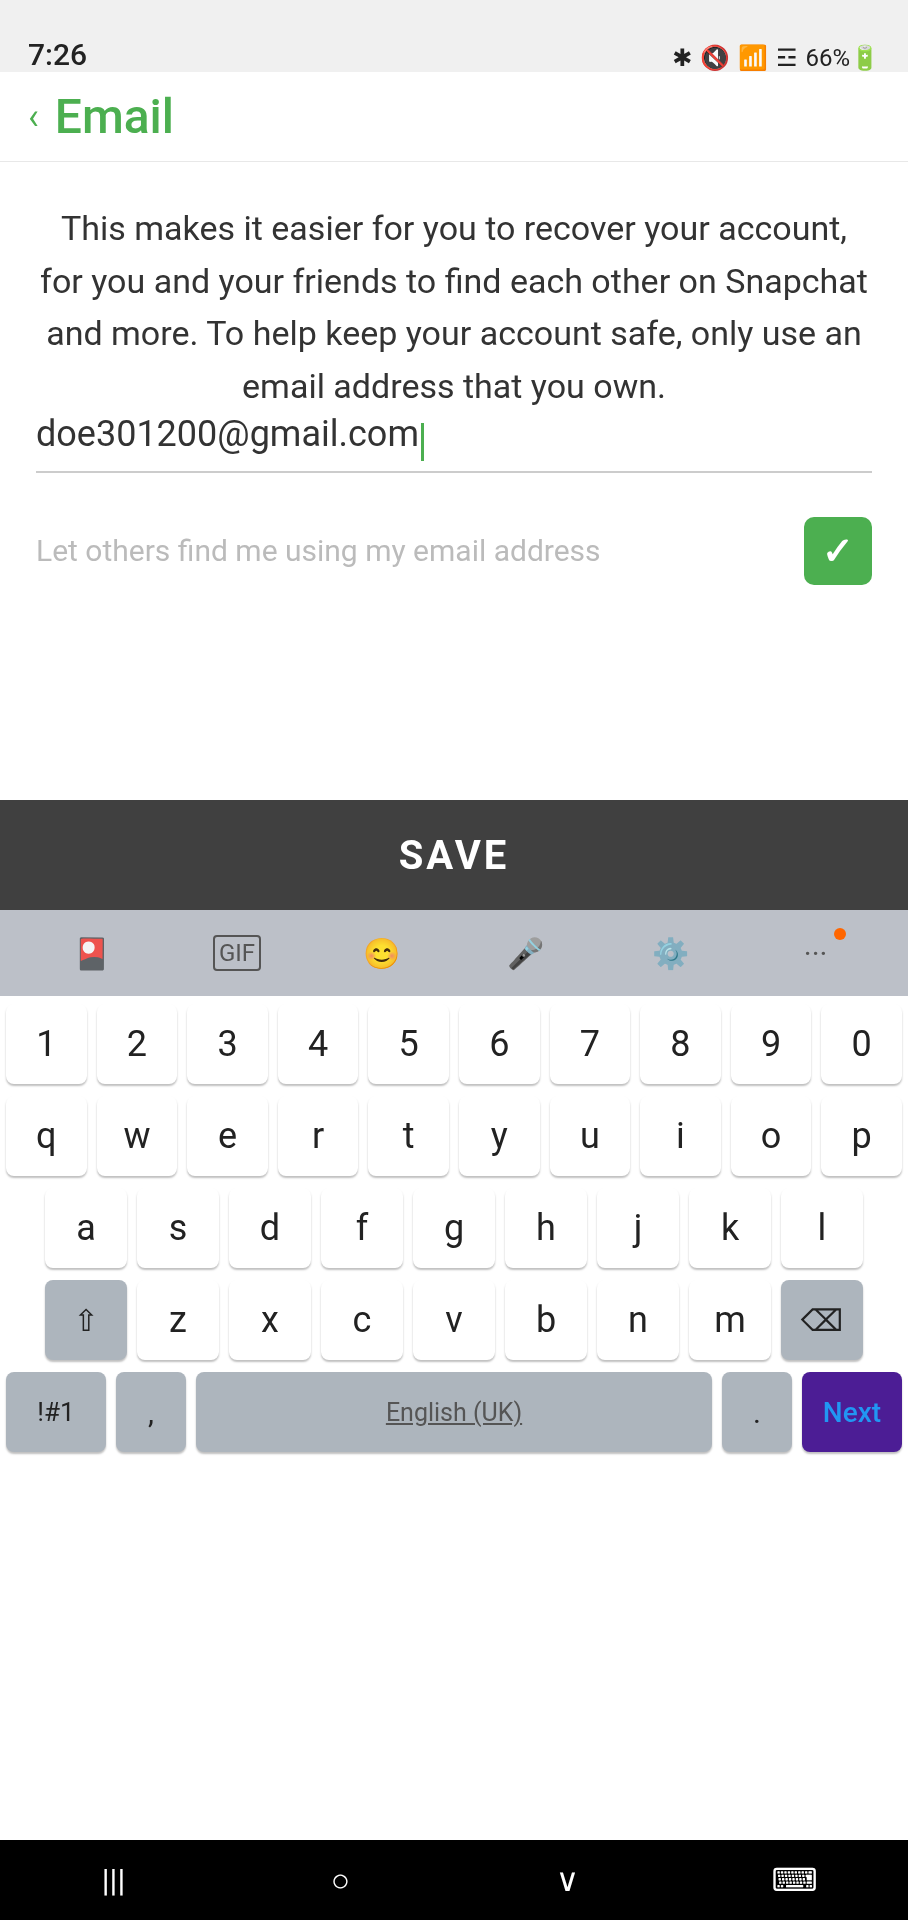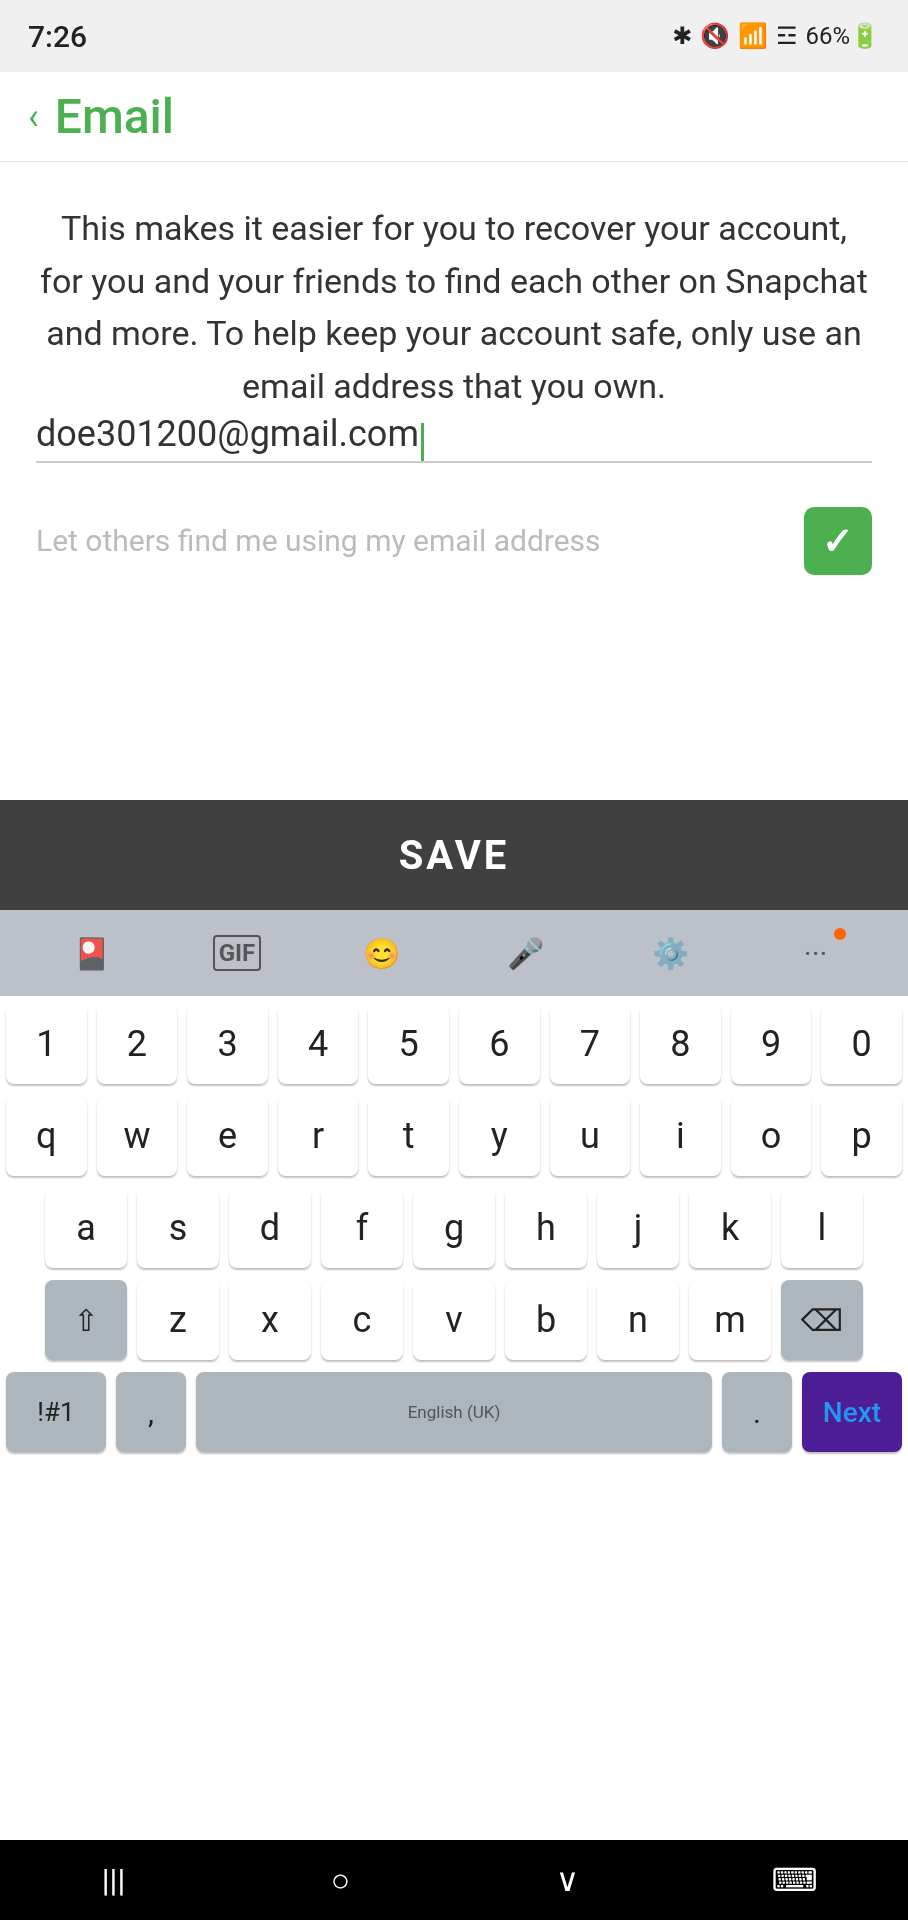--- a/index.html
+++ b/index.html
@@ -10,21 +10,21 @@
       background: #fff;
       overflow: hidden;
       position: relative;
     }
 
     
     .status-bar {
       background: #f0f0f0;
       height: 72px;
       display: flex;
-      align-items: center;
+      align-items: flex-end;
       justify-content: space-between;
       padding: 0 28px;
     }
     .status-time {
       font-size: 30px;
       font-weight: 500;
       color: #222;
     }
     .status-icons {
       display: flex;
@@ -71,20 +71,21 @@
 
     .description-text {
       font-size: 34px;
       color: #333;
       text-align: center;
       line-height: 1.55;
     }
 
     .email-input-container {
       border-bottom: 2px solid #ccc;
+      padding-bottom: 10px;
       margin-bottom: 44px;
       position: relative;
     }
     .email-input {
       width: 100%;
       border: none;
       outline: none;
       font-size: 36px;
       color: #333;
       background: transparent;
@@ -288,21 +289,21 @@
 <div class="save-btn">
   <span class="save-label">SAVE</span>
 </div>
 
 <div style="position:absolute; top:910px; left:0; width:908px;">
   <div class="keyboard-toolbar">
     <div class="kb-tool-btn">
       <span>🎴</span>
     </div>
     <div class="kb-tool-btn">
-      <span style="font-size:24px; font-weight:bold; border:2px solid #555; padding:2px 4px; border-radius:4px;">GIF</span>
+      <span style="font-size:24px; font-weight:normal; border:2px solid #555; padding:2px 4px; border-radius:4px;">GIF</span>
     </div>
     <div class="kb-tool-btn">
       <span>😊</span>
     </div>
     <div class="kb-tool-btn">
       <span>🎤</span>
     </div>
     <div class="kb-tool-btn">
       <span>⚙️</span>
     </div>
@@ -360,21 +361,21 @@
       <div class="kb-key">v</div>
       <div class="kb-key">b</div>
       <div class="kb-key">n</div>
       <div class="kb-key">m</div>
       <div class="kb-key gray backspace">⌫</div>
     </div>
 
     <div class="kb-row">
       <div class="kb-key gray" style="font-size:26px; max-width:100px; flex:1.3;">!#1</div>
       <div class="kb-key gray" style="max-width:70px;">,</div>
-      <div class="kb-key space-key gray" style="font-size:17px; flex:4; max-width:none;">English (UK)</div>
+      <div class="kb-key space-key gray" style="font-size:25px; flex:4; max-width:none;text-decoration:underline;">English (UK)</div>
       <div class="kb-key gray" style="max-width:70px;">.</div>
       <div class="kb-key blue-text" style="max-width:100px; flex:1.3; font-size:28px; color:#2196F3; background:#4c1d95;">Next</div>
     </div>
   </div>
 </div>
 
 <div class="bottom-nav" style="position:absolute; bottom:0; left:0; width:908px;">
   <div class="nav-btn">
     <span>|||</span>
   </div>

